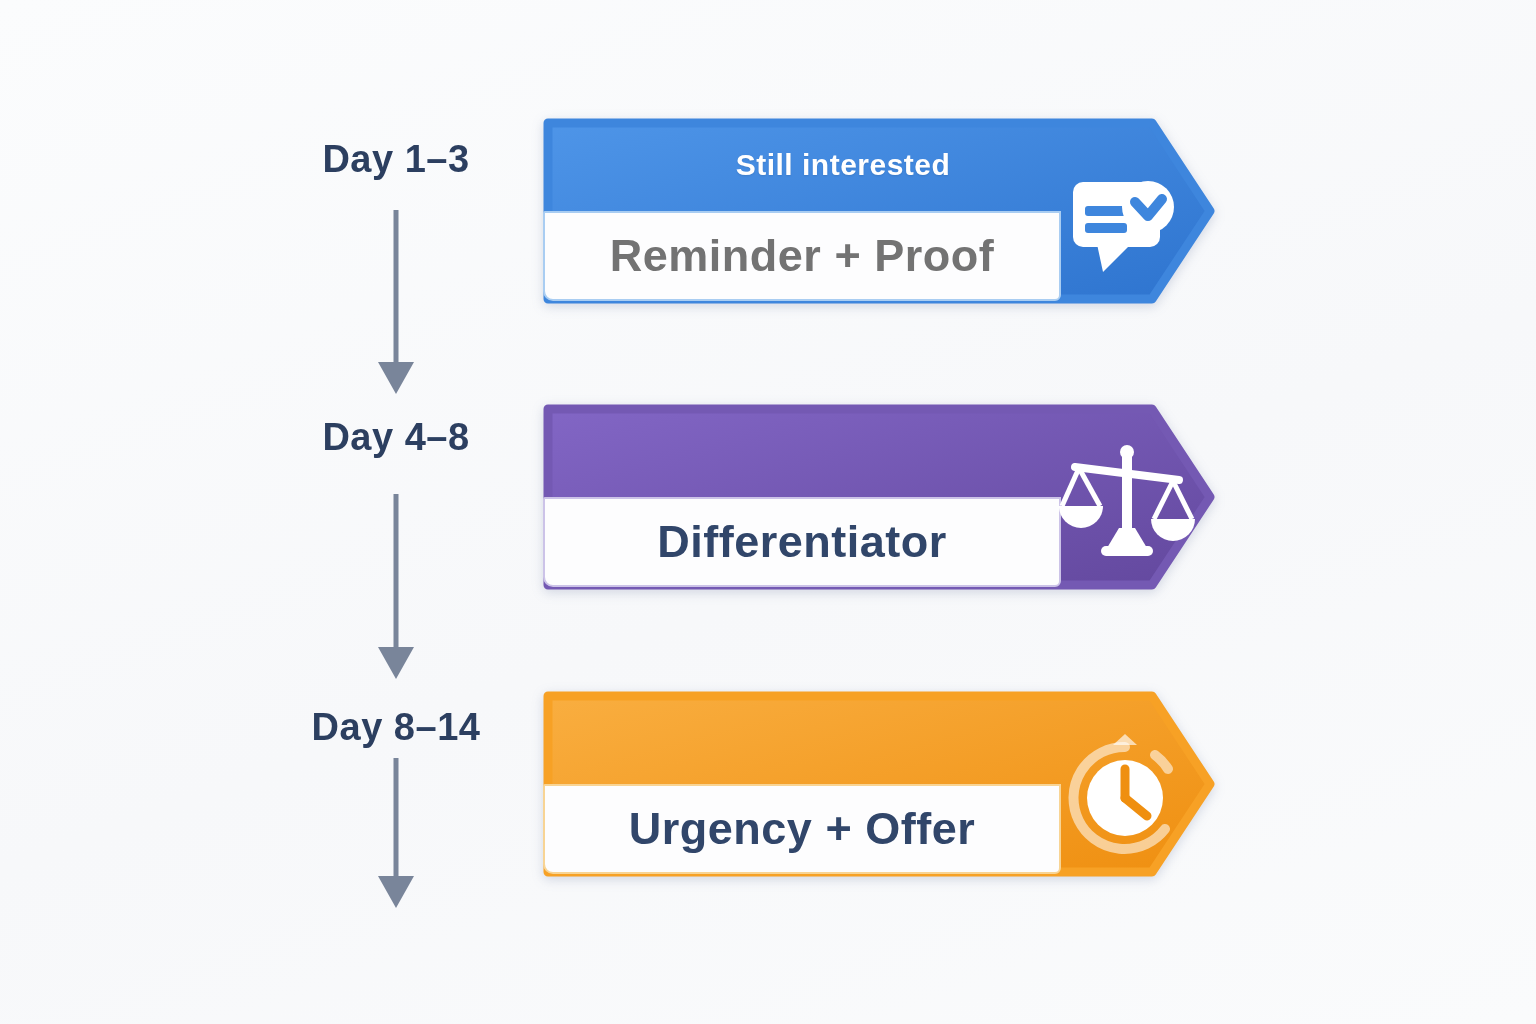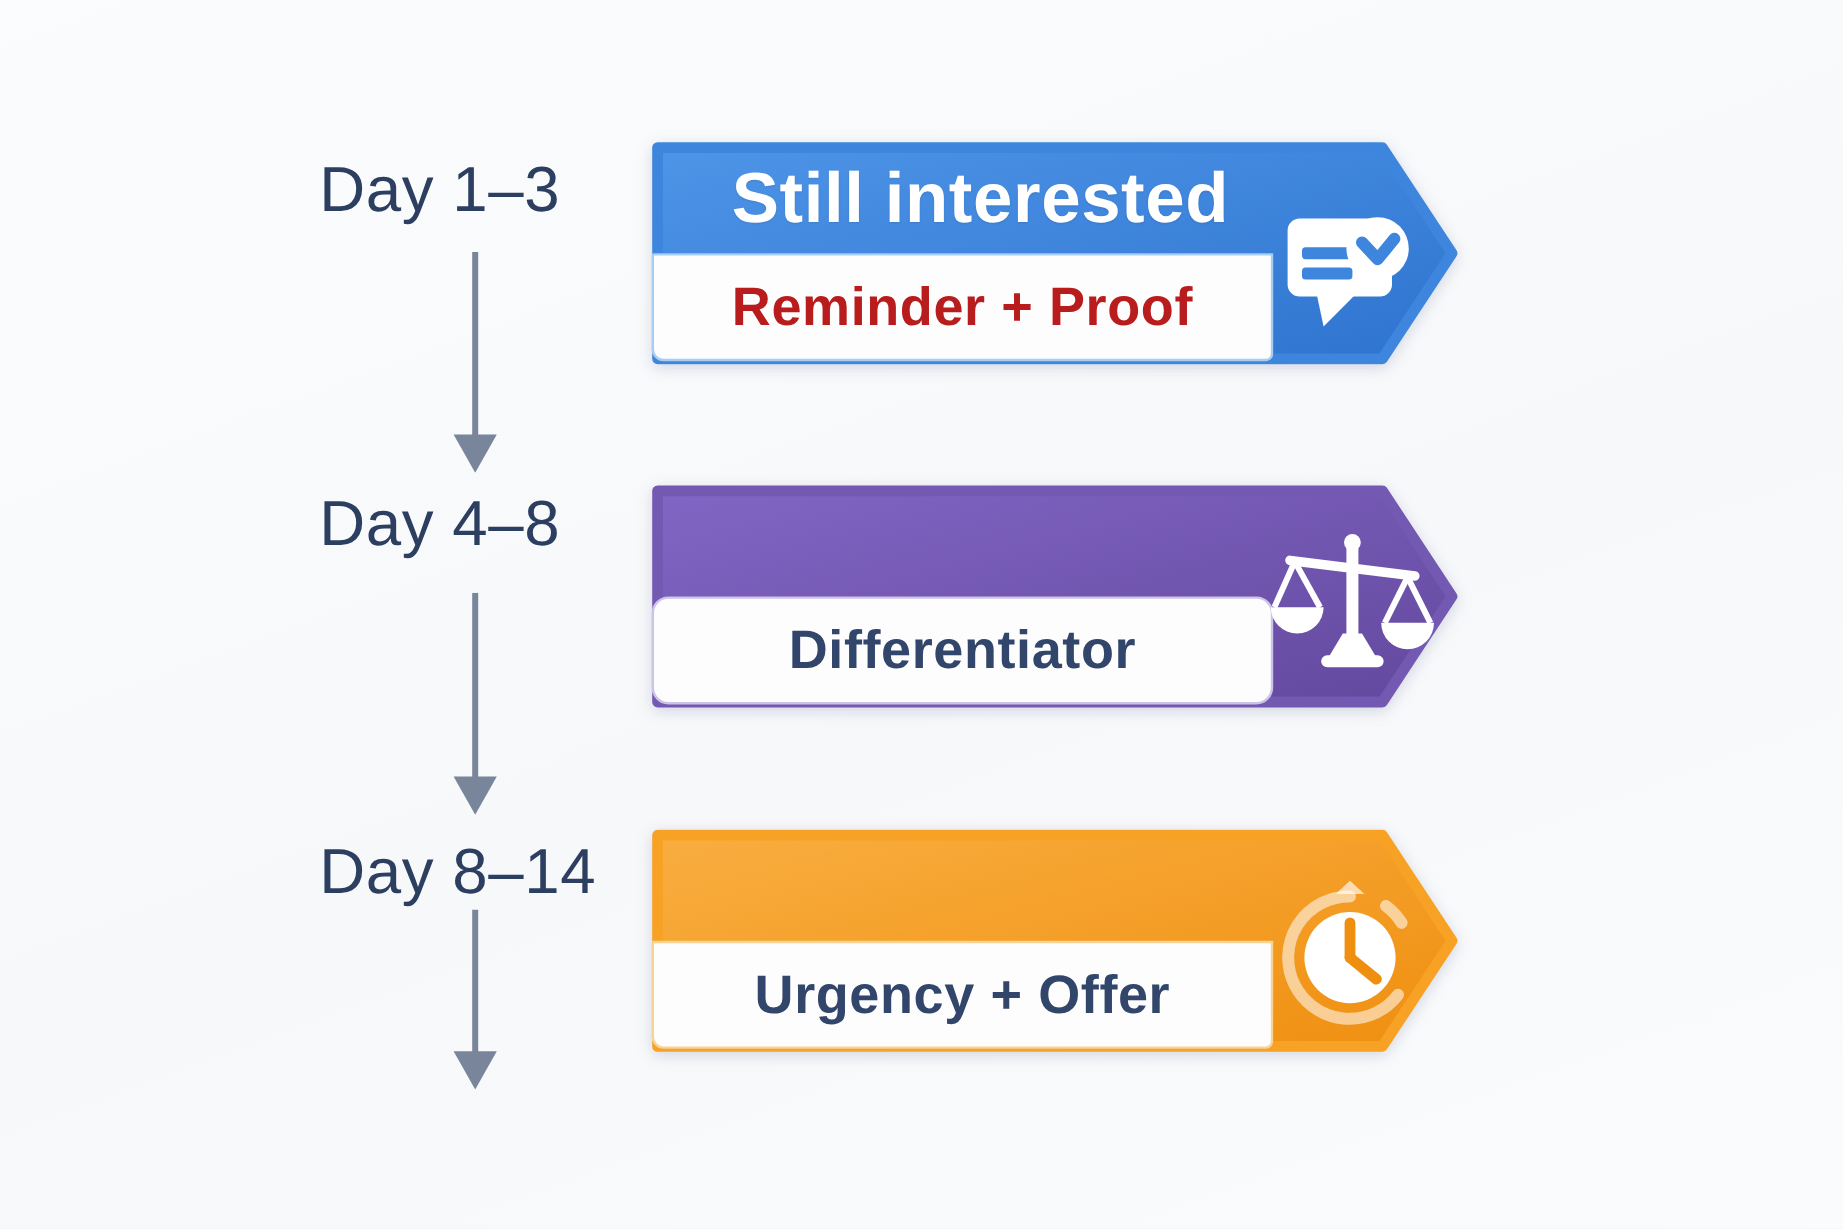--- a/index.html
+++ b/index.html
@@ -6,37 +6,38 @@
   .canvas{
     position:relative;
     width:1536px;height:1024px;
     background:linear-gradient(160deg,#fbfcfd 0%,#f7f8fa 55%,#fafbfc 100%);
     overflow:hidden;
     font-family:"Liberation Sans","DejaVu Sans",sans-serif;
   }
   .day-label{
     position:absolute;
     width:260px;left:266px;
-    text-align:left;
-    font-size:53px;font-weight:400;
+    text-align:center;
+    font-size:38px;font-weight:700;
     letter-spacing:0.5px;
     line-height:52px;
   }
   .tl-arrow{position:absolute;left:374px;}
   .banner{position:absolute;left:543px;width:678px;height:186px;}
   .banner .shape{
     position:absolute;left:0;top:0;
     filter:drop-shadow(0 3px 6px rgba(60,80,130,0.20));
   }
   .banner .title{
     position:absolute;left:0;top:4px;width:548px;height:86px;
     display:flex;align-items:center;justify-content:center;
-    font-size:59px;font-weight:700;color:#ffffff;
+    font-size:30px;font-weight:700;color:#ffffff;
     letter-spacing:0.5px;
     text-shadow:0 1px 2px rgba(0,0,0,0.10);
+    padding-left:26px;
   }
   .banner .panel{
     position:absolute;left:0;top:93px;width:514px;height:86px;
     background:#fdfdfe;
     border:2px solid #ccc;
     border-radius:2px 0 6px 10px;
     display:flex;align-items:center;justify-content:center;
   }
   .banner .tactic{
     font-size:45px;font-weight:700;
@@ -77,21 +78,21 @@
           <stop offset="0" stop-color="#4e95e8"></stop>
           <stop offset="1" stop-color="#2e74cf"></stop>
         </linearGradient>
       </defs>
       <polygon points="5,5 609,5 667,93 609,181 5,181" fill="url(#grad0)" stroke-width="9" stroke-linejoin="round" stroke="#3e86dd"></polygon>
     </svg>
 
     <div class="title">Still interested</div>
 
     <div class="panel" style="border-color: rgb(169, 205, 242);">
-      <span class="tactic" style="color: #b91c1c;">Reminder + Proof</span>
+      <span class="tactic" style="color: #737373;">Reminder + Proof</span>
     </div>
 
     <svg class="icon" style="left:514px;top:52px" width="140" height="120" viewBox="0 0 140 120">
       <rect x="16" y="12" width="87" height="65" rx="10" fill="#ffffff"></rect>
       <path d="M40,74 L74,74 L46,102 Z" fill="#ffffff"></path>
       <rect x="28" y="36" width="48" height="10" rx="3" fill="#3e86dd"></rect>
       <rect x="28" y="53" width="42" height="10" rx="3" fill="#3e86dd"></rect>
       <circle cx="91" cy="37" r="26" fill="#ffffff"></circle>
       <polyline points="78,32 91,46 105,29" fill="none" stroke-width="10" stroke-linecap="round" stroke-linejoin="round" stroke="#3e86dd"></polyline>
     </svg>
@@ -102,21 +103,21 @@
       <defs>
         <linearGradient id="grad1" x1="0" y1="0" x2="1" y2="1">
           <stop offset="0" stop-color="#8266c5"></stop>
           <stop offset="1" stop-color="#63489e"></stop>
         </linearGradient>
       </defs>
       <polygon points="5,5 609,5 667,93 609,181 5,181" fill="url(#grad1)" stroke-width="9" stroke-linejoin="round" stroke="#7459b3"></polygon>
     </svg>
 
 
-    <div class="panel" style="border-color: rgb(204, 195, 232); border-radius: 14px;">
+    <div class="panel" style="border-color: rgb(204, 195, 232);">
       <span class="tactic" style="color: rgb(49, 70, 106);">Differentiator</span>
     </div>
 
     <svg class="icon" style="left:516px;top:36px" width="136" height="124" viewBox="0 0 136 124">
       <circle cx="68" cy="12" r="7" fill="#ffffff"></circle>
       <line x1="68" y1="14" x2="68" y2="94" stroke="#ffffff" stroke-width="10" stroke-linecap="round"></line>
       <line x1="16" y1="27" x2="120" y2="40" stroke="#ffffff" stroke-width="8" stroke-linecap="round"></line>
       <line x1="20" y1="28" x2="3" y2="66" stroke="#ffffff" stroke-width="5"></line>
       <line x1="20" y1="28" x2="41" y2="66" stroke="#ffffff" stroke-width="5"></line>
       <path d="M0,66 A22,22 0 0 0 44,66 Z" fill="#ffffff"></path>

